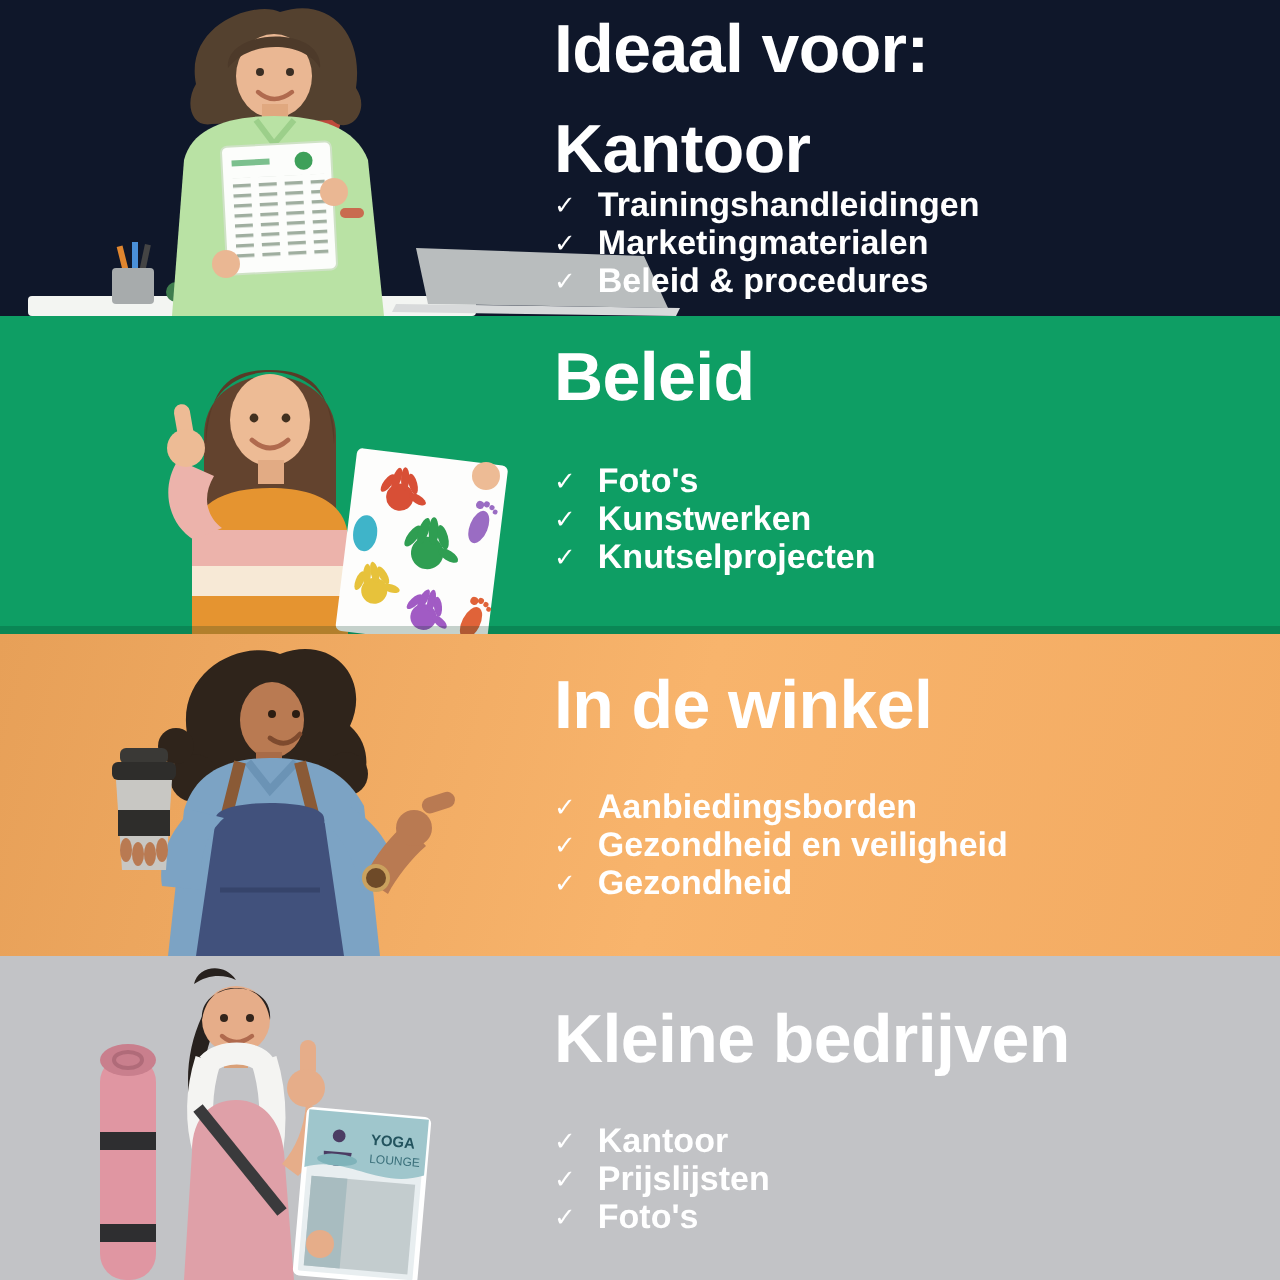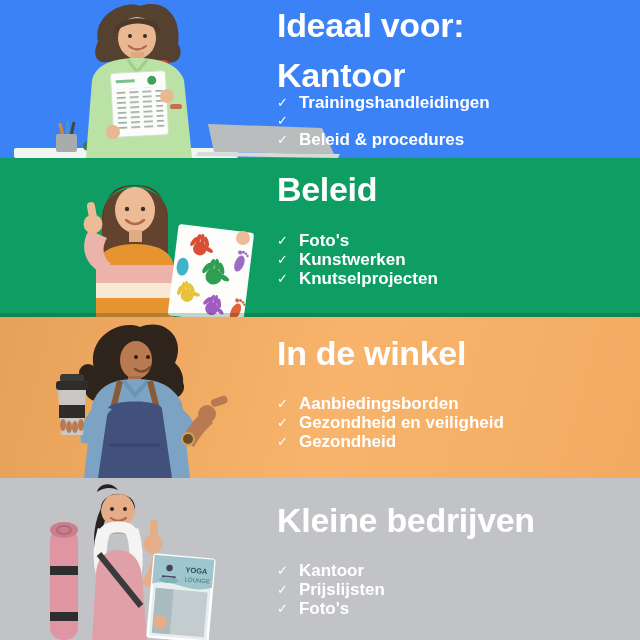--- a/index.html
+++ b/index.html
@@ -37,21 +37,21 @@
     display:flex;align-items:baseline;gap:11px;
     font-size:17px;font-weight:bold;line-height:18px;white-space:nowrap;
   }
   .ck{font-size:13px;line-height:18px;transform:translateY(-1px);}
 </style>
 </head>
 <body>
 
 <div class="poster">
 
-  <section class="band band--kantoor" style="background: #3b82f6;">
+  <section class="band band--kantoor" style="background: #0f172a;">
     <svg class="ill" width="640" height="158" viewBox="0 0 640 158">
       <defs>
         <pattern id="tbl" width="13" height="5" patternUnits="userSpaceOnUse">
           <rect x="0" y="1" width="9" height="1.7" fill="#9fae9f"></rect>
         </pattern>
       </defs>
 
       <rect x="14" y="148" width="224" height="10" rx="2" fill="#f3f5f2"></rect>
 
       <path d="M128,148 C120,128 121,112 137,99" stroke="#f5f5f2" stroke-width="4" fill="none"></path>
@@ -96,20 +96,21 @@
     <div class="copy copy--kantoor">
       <div class="h">Ideaal voor:</div>
       <div class="h h--sub">Kantoor</div>
       <ul class="list">
         <li>
             <span class="ck">✓</span>
             <span>Trainingshandleidingen</span>
           </li>
         <li>
             <span class="ck">✓</span>
+            <span>Marketingmaterialen</span>
           </li>
         <li>
             <span class="ck">✓</span>
             <span>Beleid &amp; procedures</span>
           </li>
       </ul>
     </div>
   </section>
 
   <section class="band band--thuis" style="background: rgb(14, 158, 100);">

